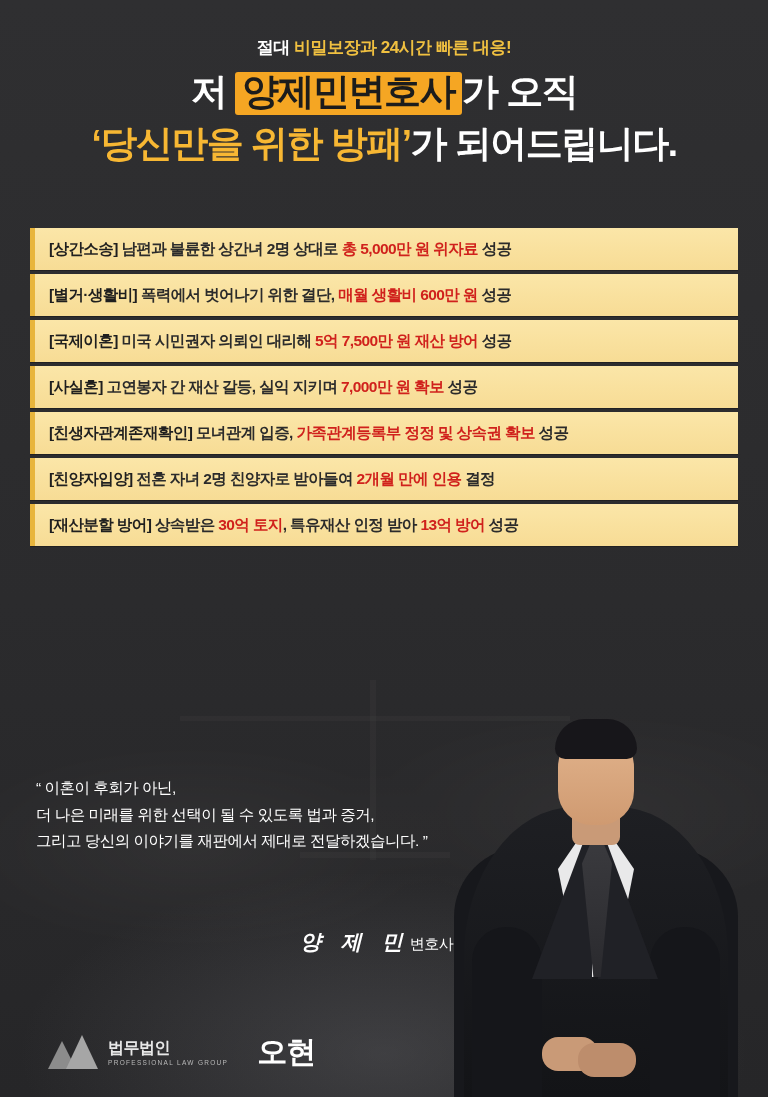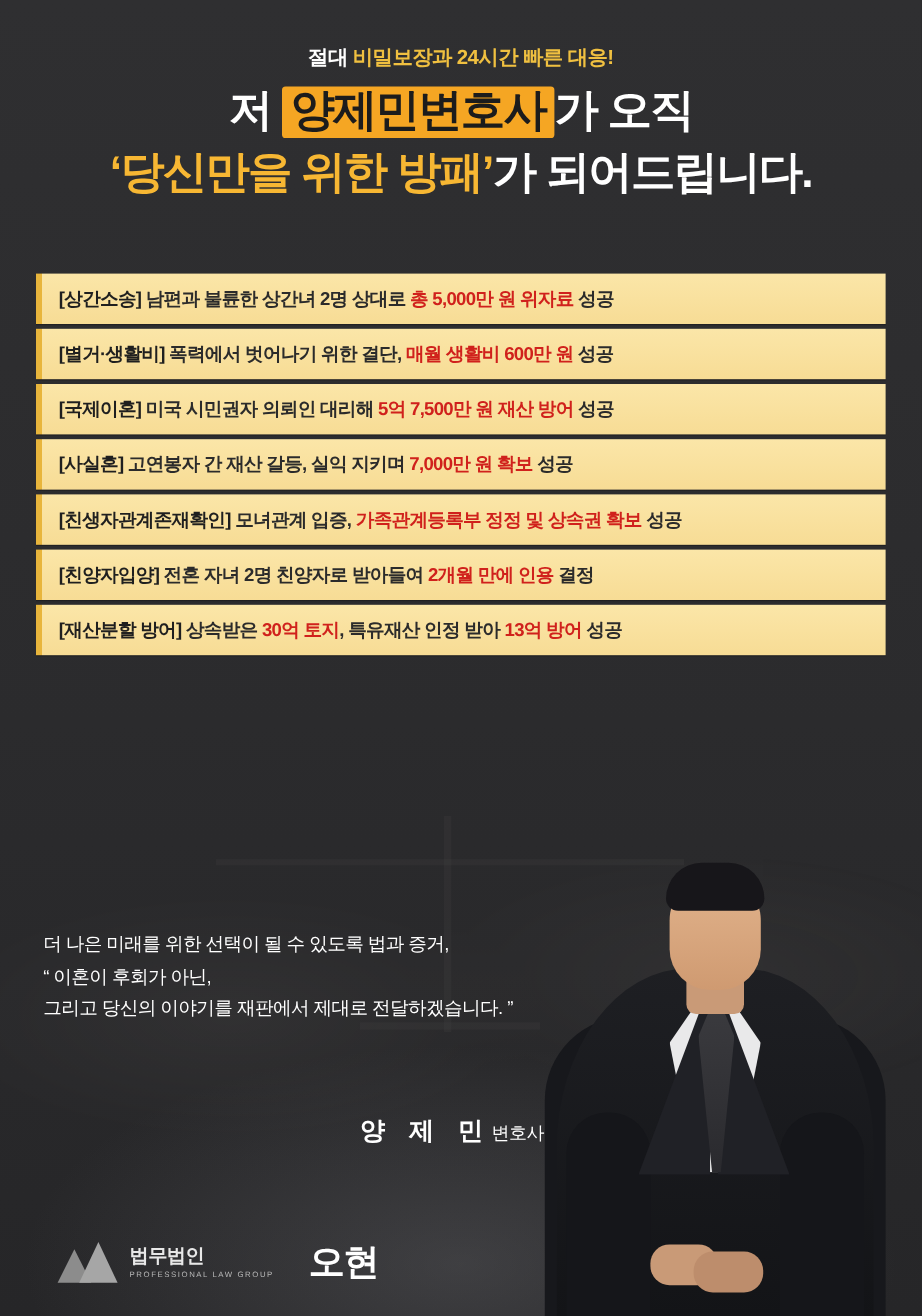--- a/index.html
+++ b/index.html
@@ -67,21 +67,21 @@
   .row-text .red{color:#d0211c;}
   
   .quoteblock{
     position:absolute;left:36px;top:775px;width:520px;
     color:#f2f2f2;font-size:15.5px;line-height:1.72;letter-spacing:-0.5px;
   }
   .quoteblock .q{color:#ffffff;}
   .signature{
     position:absolute;left:300px;top:928px;color:#ffffff;letter-spacing:-0.3px;
   }
-  .signature .name{font-size:21px;font-weight:bold;letter-spacing:7px;}
+  .signature .name{font-size:21px;font-weight:bold;letter-spacing:7px;font-style:italic;}
   .signature .role{font-size:15px;font-weight:normal;letter-spacing:-0.5px;}
   
   .photo{
     position:absolute;right:22px;bottom:0;width:300px;height:420px;
     overflow:hidden;
   }
   .ph-suit{
     position:absolute;left:18px;bottom:0;width:264px;height:290px;
     background:linear-gradient(180deg,#1e1f23 0%,#131417 100%);
     border-radius:110px 110px 0 0 / 150px 150px 0 0;
@@ -219,22 +219,22 @@
     <div class="ph-lapelR"></div>
     <div class="ph-tie"></div>
     <div class="ph-neck"></div>
     <div class="ph-head"></div>
     <div class="ph-hair"></div>
     <div class="ph-handL"></div>
     <div class="ph-handR"></div>
   </div>
 
   <div class="quoteblock">
+    <div class="q">“ 이혼이 후회가 아닌,</div>
     <div class="q">더 나은 미래를 위한 선택이 될 수 있도록 법과 증거,</div>
-    <div class="q">“ 이혼이 후회가 아닌,</div>
     <div class="q">그리고 당신의 이야기를 재판에서 제대로 전달하겠습니다. ”</div>
   </div>
 
   <div class="signature">
     <span class="name">양 제 민</span><span class="role">변호사</span>
   </div>
 
   <div class="footer">
     <div class="logo-mark">
       <div class="m1"></div>

